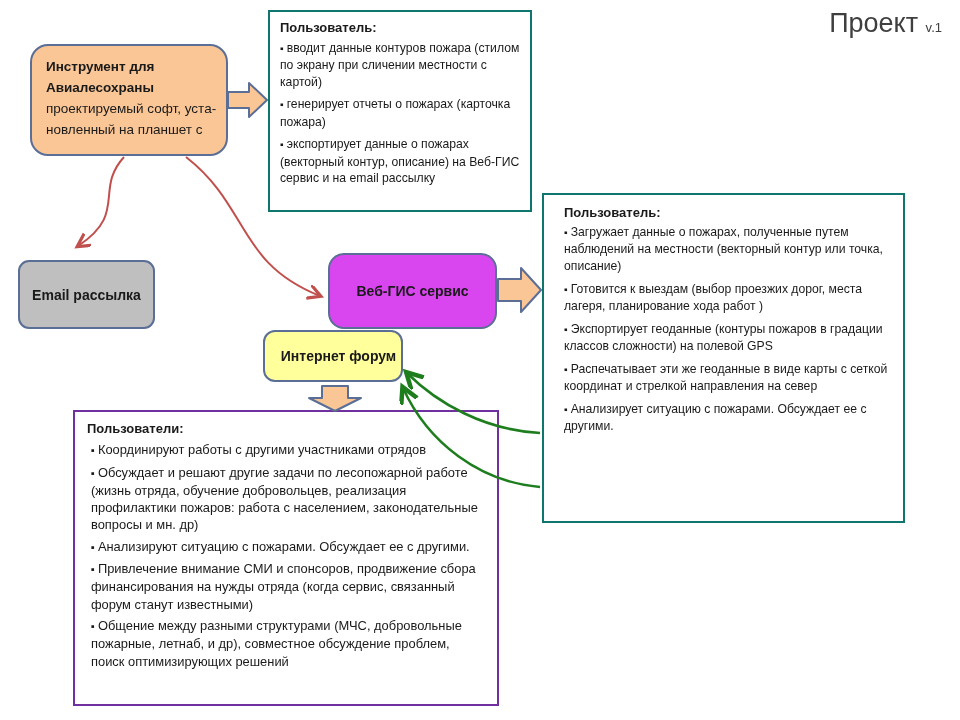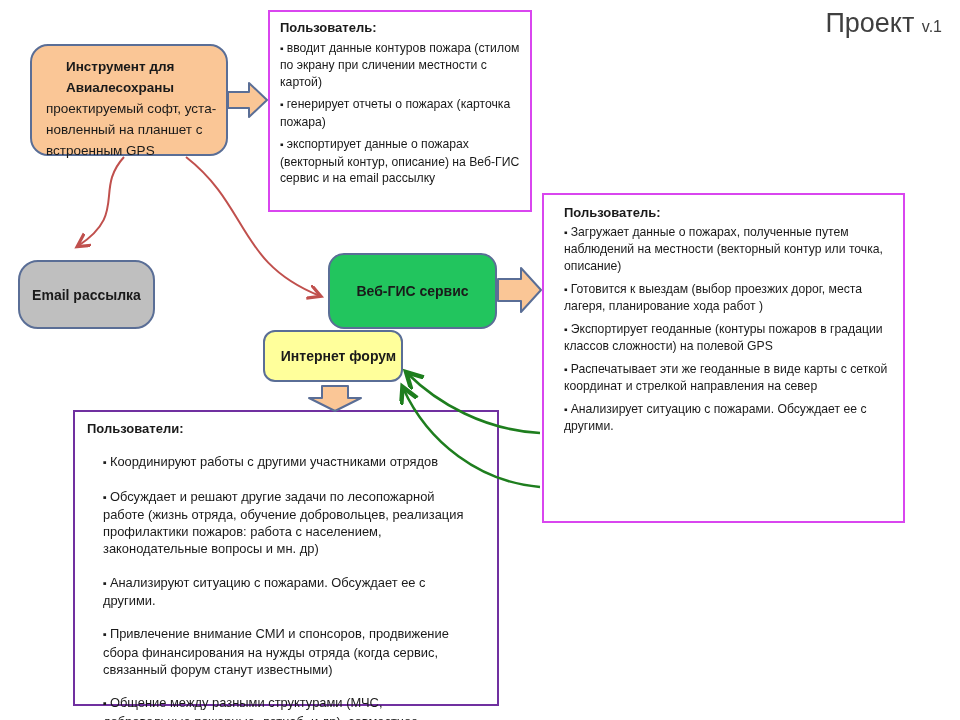--- a/index.html
+++ b/index.html
@@ -12,44 +12,44 @@
   .red-line{fill:none;stroke:#C0504D;stroke-width:2;}
   .green-line{fill:none;stroke:#1E7E1E;stroke-width:2.5;}
 
   
   .node{position:absolute;box-sizing:border-box;border:2.5px solid #5A6E96;z-index:2;
         display:flex;align-items:center;justify-content:center;text-align:center;
         font-weight:bold;font-size:14px;}
   .node-tool{left:30px;top:44px;width:198px;height:112px;border-radius:18px;background:#FAC696;
              display:block;text-align:left;padding:10px 8px 0 14px;font-weight:normal;
              font-size:13.5px;line-height:21px;}
-  .node-tool .t-bold{font-weight:bold;margin-left:20px;}
-  .node-email{left:18px;top:260px;width:137px;height:69px;border-radius:20px;background:#BFBFBF;}
-  .node-webgis{left:328px;top:253px;width:169px;height:76px;border-radius:16px;background:#22c55e;}
+  .node-tool .t-bold{font-weight:bold;}
+  .node-email{left:18px;top:260px;width:137px;height:69px;border-radius:11px;background:#BFBFBF;}
+  .node-webgis{left:328px;top:253px;width:169px;height:76px;border-radius:16px;background:#d946ef;}
   .node-forum{left:263px;top:330px;width:140px;height:52px;border-radius:12px;background:#FFFF9B;padding-left:11px;}
 
   
   .panel{position:absolute;box-sizing:border-box;background:#fff;z-index:2;}
-  .panel-green{border:2px solid #d946ef;}
+  .panel-green{border:2px solid #0f766e;}
   .panel-purple{border:2px solid #7030A0;}
   .panel-user-top{left:268px;top:10px;width:264px;height:202px;padding:8px 10px 0 10px;
                   font-size:12.2px;line-height:16.5px;}
   .panel-user-right{left:542px;top:193px;width:363px;height:330px;padding:9px 14px 0 20px;
                     font-size:12.2px;line-height:17px;}
   .panel-users-bottom{left:73px;top:410px;width:426px;height:296px;padding:8px 10px 4px 12px;
                       font-size:12.9px;line-height:17.3px;z-index:2;}
   .panel-header{font-weight:bold;font-size:13px;margin:0 0 3px 0;}
   .bullets div::before{content:"\25AA";font-size:0.85em;margin-right:3px;}
   .gap6 > div{margin:0 0 6px 0;}
-  .gap0 > div{margin:16px;}
+  .gap0 > div{margin:4px;}
 
   
   .slide-title{position:absolute;right:18px;top:8px;z-index:2;color:#3f3f3f;
                font-size:27px;white-space:nowrap;}
-  .slide-title .ver{font-size:16px;color:#3f3f3f;}
+  .slide-title .ver{font-size:13px;color:#3f3f3f;}
 </style>
 </head>
 <body>
 
 <div class="canvas">
 
   <svg class="connectors" viewBox="0 0 960 720">
     <defs>
       <marker id="redhead" markerWidth="10" markerHeight="10" refX="6" refY="3.5" orient="auto">
         <path d="M0,0 L6.5,3.5 L0,7" fill="none" stroke="#C0504D" stroke-width="1.6"></path>
@@ -76,21 +76,20 @@
   </div>
 
   <div class="node node-tool">
     <div class="t-bold bullets-none">
         <div>Инструмент для</div>
         <div>Авиалесохраны</div>
       </div>
     <div>
         <div>проектируемый софт, уста-</div>
         <div>новленный на планшет с</div>
-        <div>встроенным GPS</div>
       </div>
   </div>
 
   <div class="node node-email">
     <span>Email рассылка</span>
   </div>
 
   <div class="node node-webgis">
     <span>Веб-ГИС сервис</span>
   </div>

